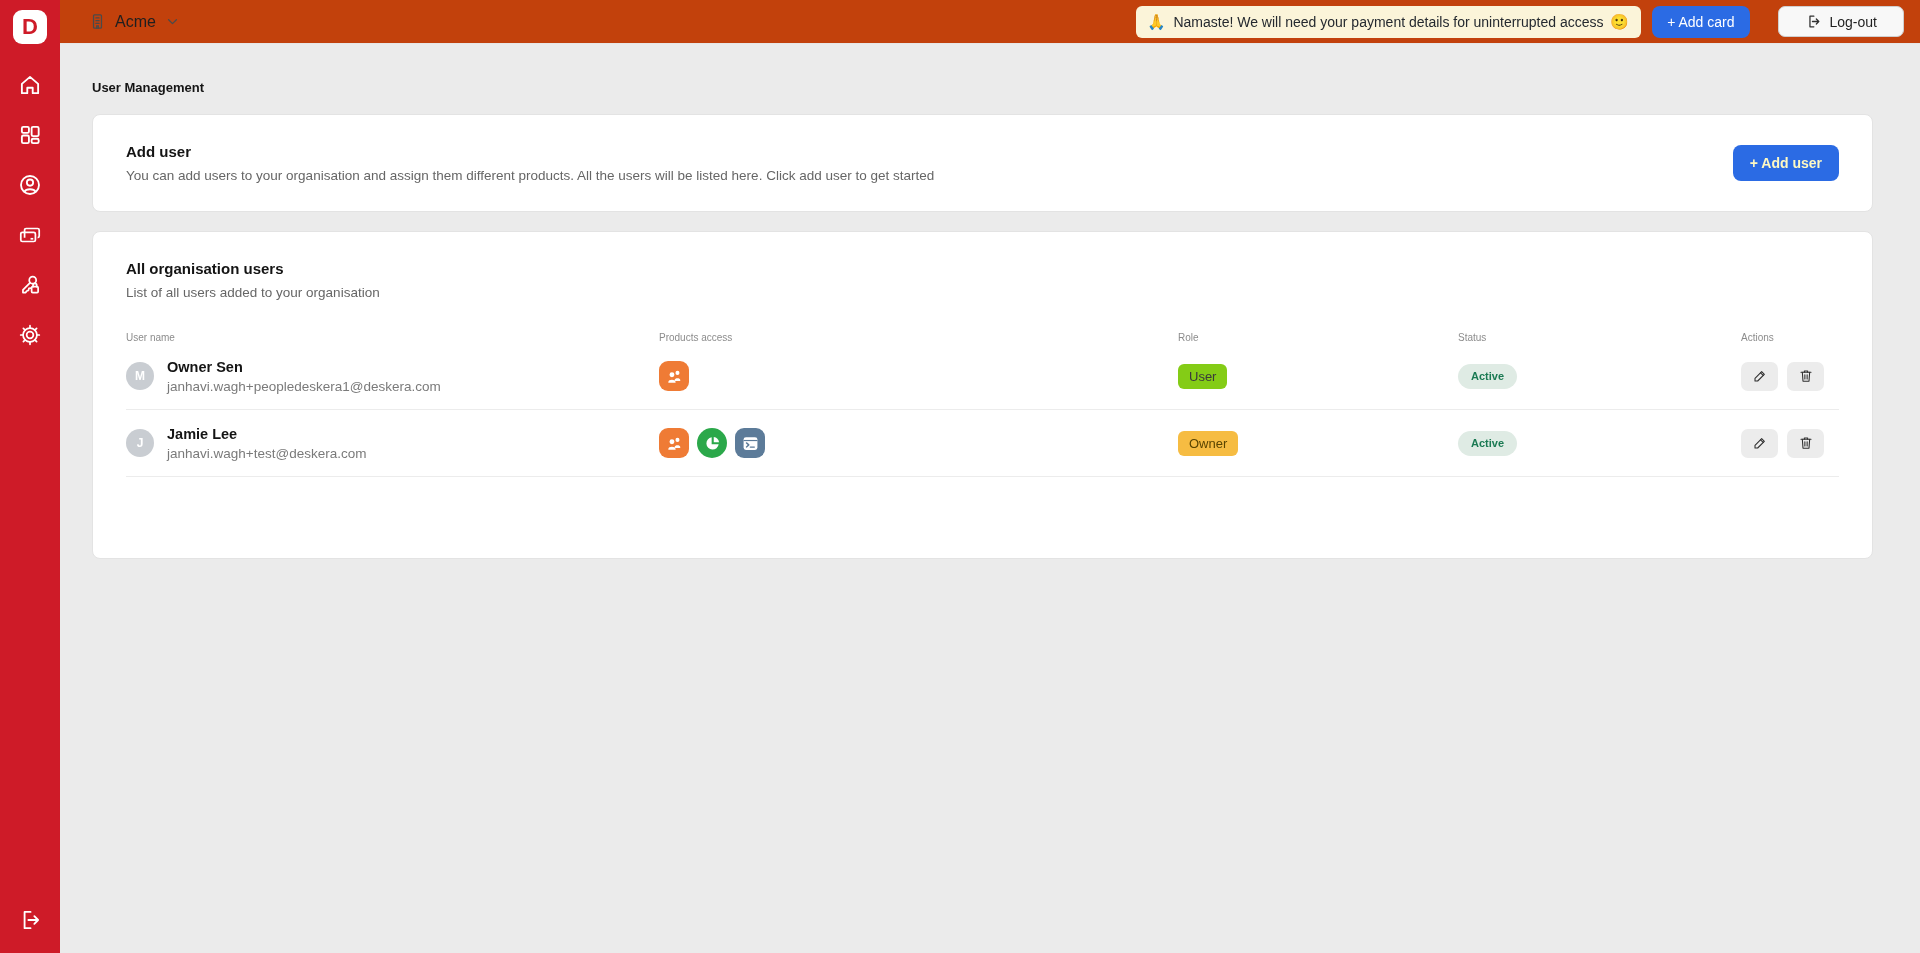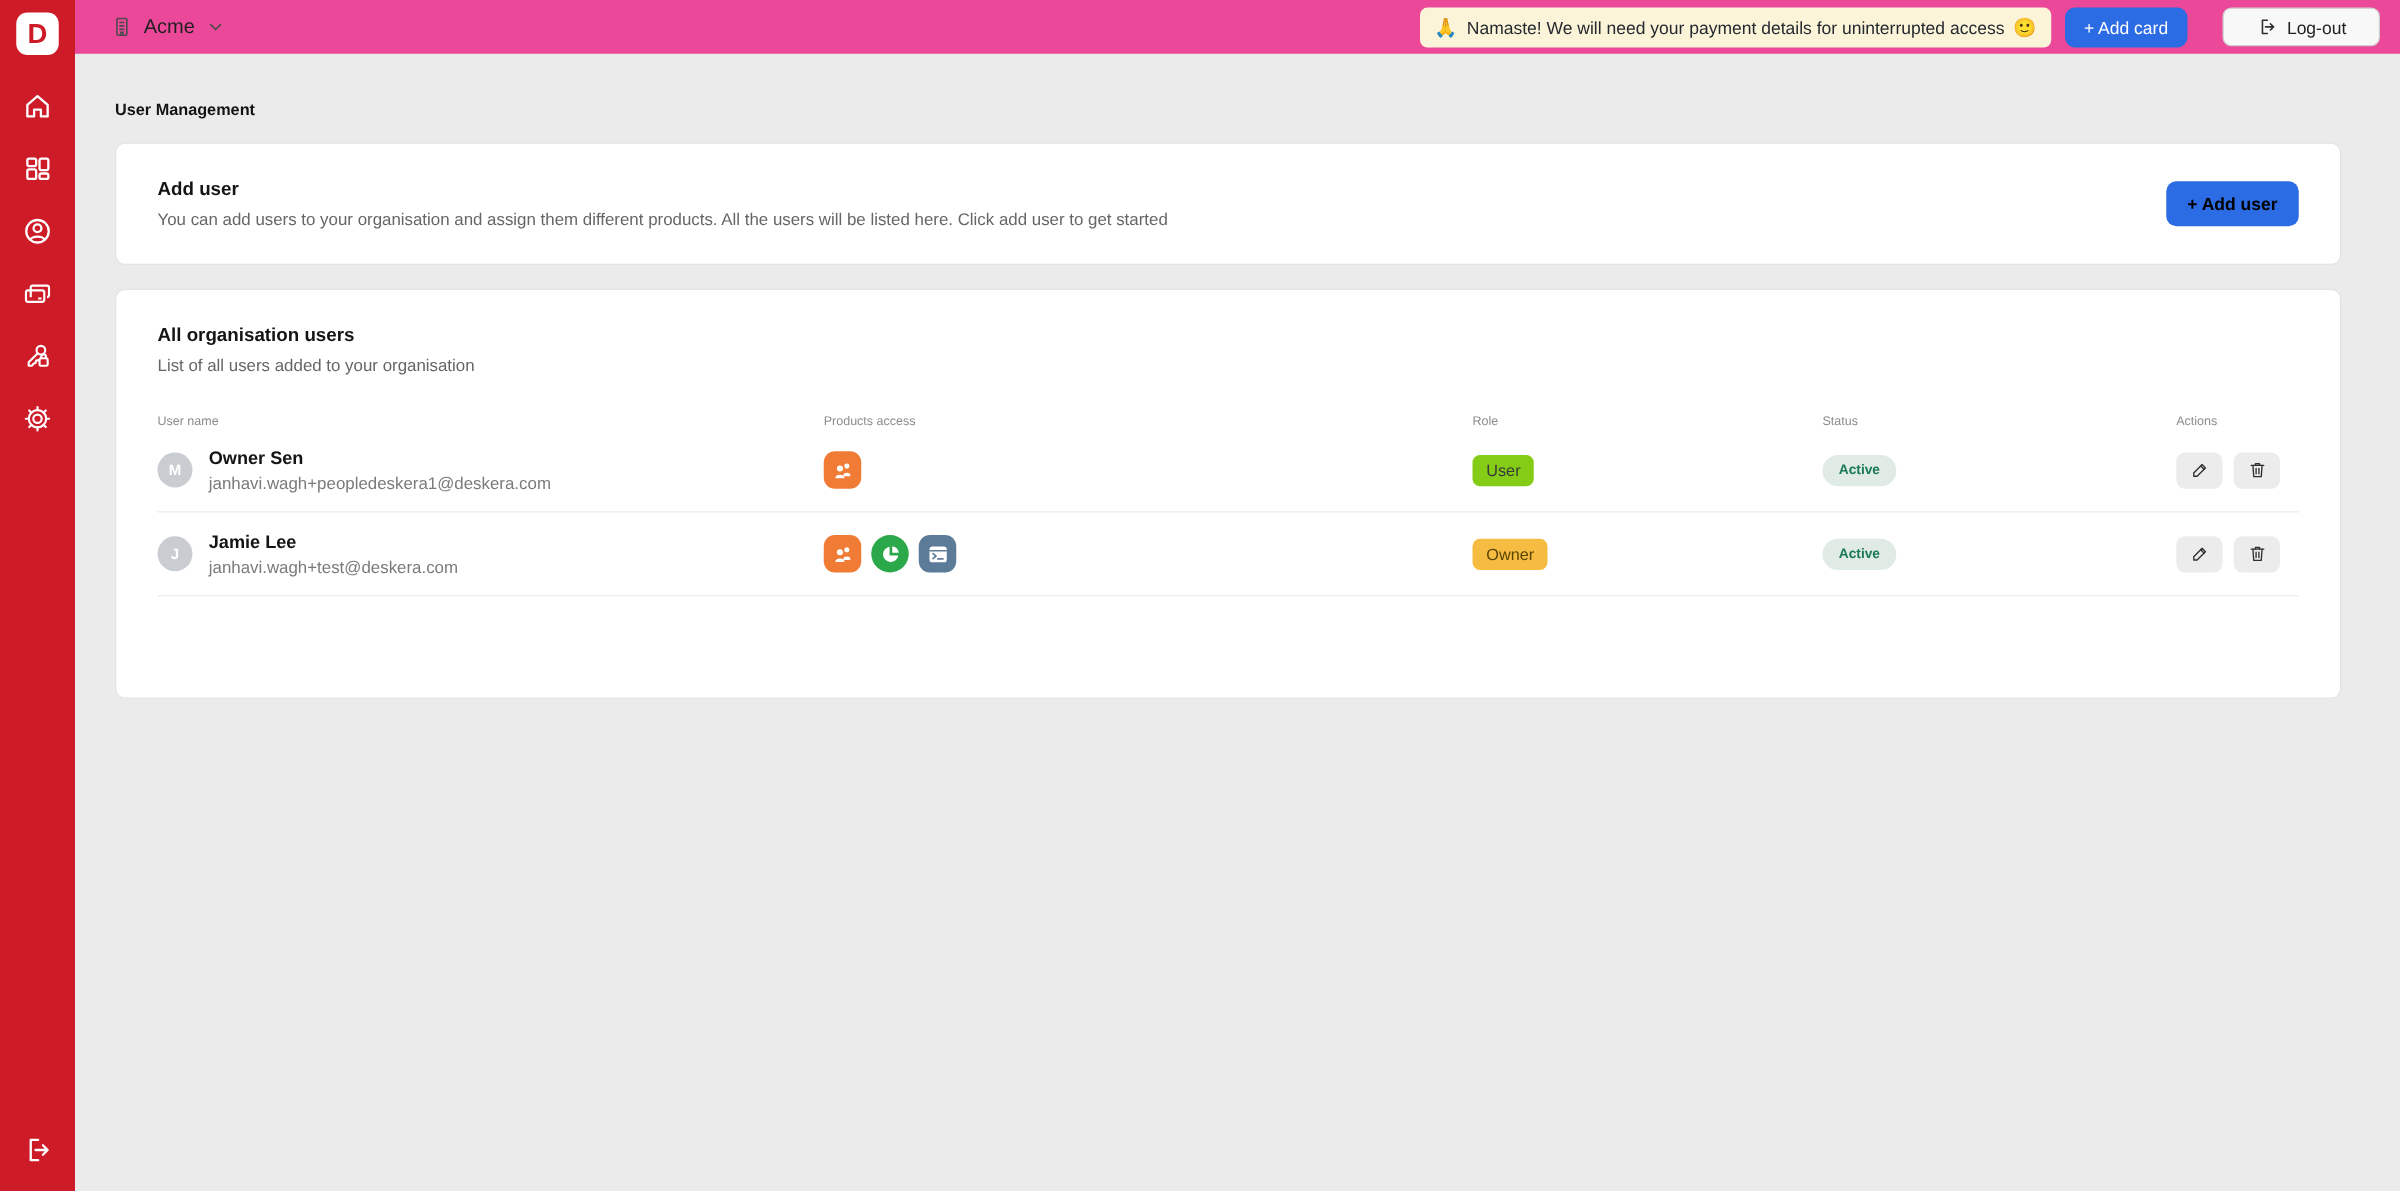--- a/index.html
+++ b/index.html
@@ -25,21 +25,21 @@
   .nav-item { width:26px; height:26px; display:flex; align-items:center; justify-content:center; cursor:pointer; }
   .nav-item svg { width:26px; height:26px; }
   .sidebar-spacer { flex:1; }
   .sidebar-logout { margin-bottom:18px; }
 
   
   .main { flex:1; display:flex; flex-direction:column; min-width:0; }
 
   
   .topbar {
-    height:44px; background:#ec4899; display:flex; align-items:center;
+    height:44px; background:#c2410c; display:flex; align-items:center;
     padding:0 16px 0 28px; border-bottom:1px solid #e6e6e6; flex-shrink:0;
   }
   .org-switcher { display:flex; align-items:center; gap:8px; cursor:pointer; }
   .org-switcher svg { display:block; }
   .org-name { font-size:16px; color:#1f1f1f; }
   .topbar-right { margin-left:auto; display:flex; align-items:center; }
   .banner {
     background:#FBF4D9; border-radius:6px; height:32px;
     display:flex; align-items:center; padding:0 12px; gap:7px;
     font-size:14px; color:#24292f; white-space:nowrap;
@@ -64,21 +64,21 @@
   .card {
     background:#fff; border:1px solid #e3e3e3; border-radius:8px; width:100%;
   }
   .card-add {
     padding:28px 33px; display:flex; align-items:center; justify-content:space-between;
     margin-bottom:19px;
   }
   .card-title { font-size:15px; font-weight:bold; color:#141414; }
   .card-desc { font-size:13.5px; color:#666; margin-top:8px; }
   .add-user-btn {
-    background:#2B6BE4; color:#000000; font-weight:bold; font-size:14px;
+    background:#2B6BE4; color:#fef9c3; font-weight:bold; font-size:14px;
     border:none; border-radius:8px; height:36px; padding:0 17px; cursor:pointer;
     font-family:inherit; flex-shrink:0;
   }
 
   .card-users { padding:28px 33px 0 33px; height:328px; }
 
   .thead { display:flex; margin-top:32px; font-size:10px; color:#8c8c8c; }
   .cell { display:flex; align-items:center; }
   .col-user    { width:533px; }
   .col-products{ width:519px; }

